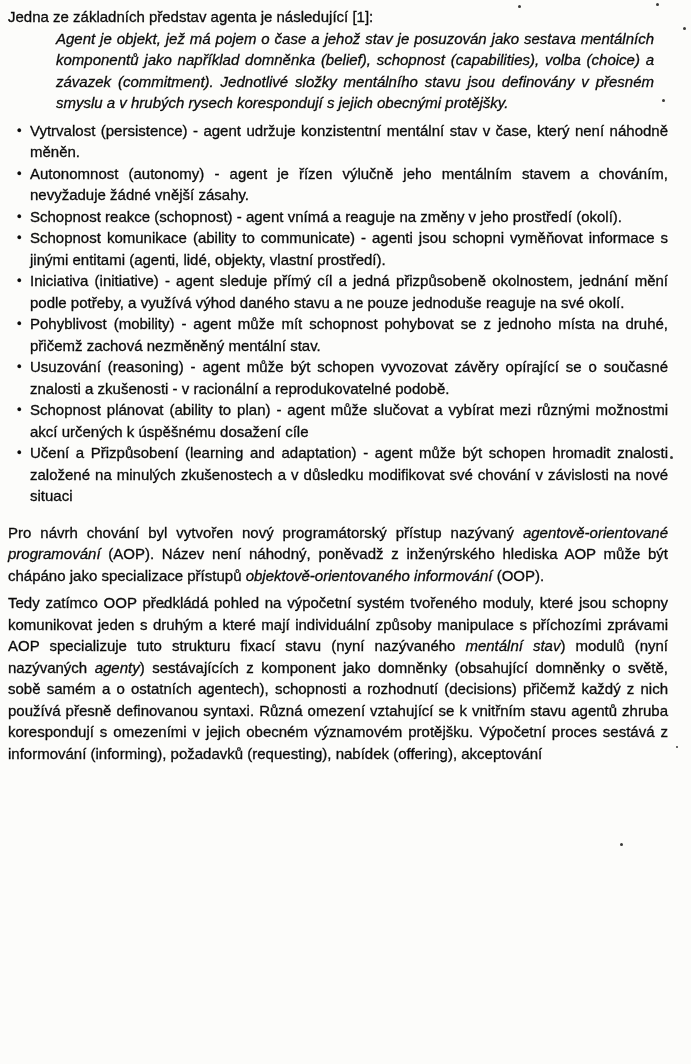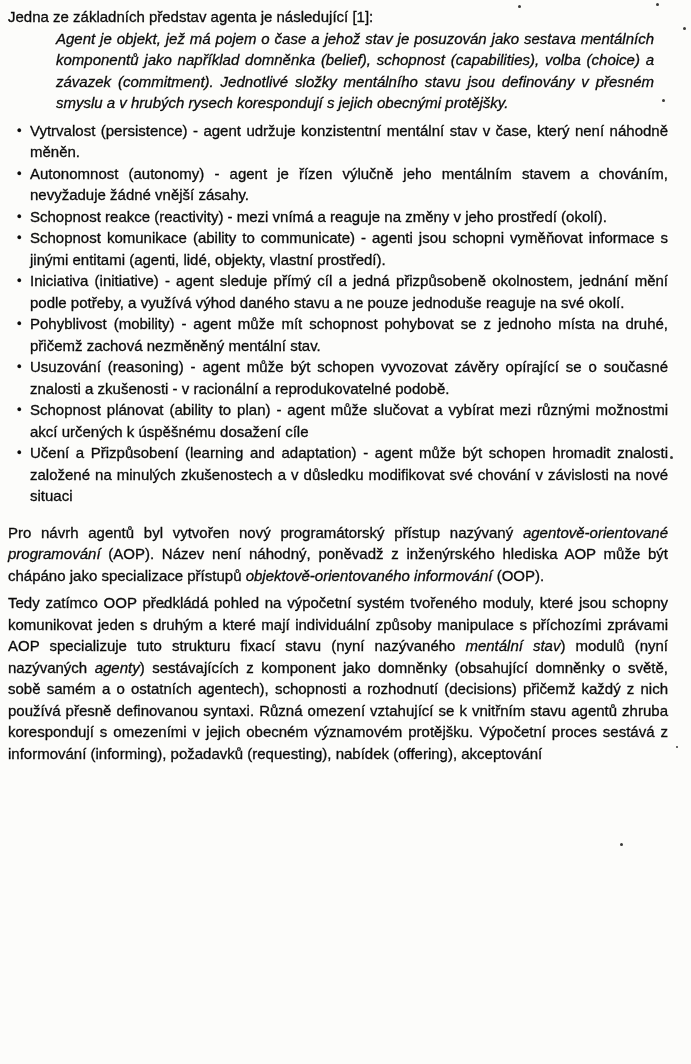--- a/index.html
+++ b/index.html
@@ -89,21 +89,21 @@
     <li>
         <span class="bullet">•</span>
         <span class="txt">Vytrvalost (persistence) - agent udržuje konzistentní mentální stav v čase, který není náhodně měněn.</span>
       </li>
     <li>
         <span class="bullet">•</span>
         <span class="txt">Autonomnost (autonomy) - agent je řízen výlučně jeho mentálním stavem a chováním, nevyžaduje žádné vnější zásahy.</span>
       </li>
     <li>
         <span class="bullet">•</span>
-        <span class="txt">Schopnost reakce (reactivity) - mezi vnímá a reaguje na změny v jeho prostředí (okolí).</span>
+        <span class="txt">Schopnost reakce (schopnost) - agent vnímá a reaguje na změny v jeho prostředí (okolí).</span>
       </li>
     <li>
         <span class="bullet">•</span>
         <span class="txt">Schopnost komunikace (ability to communicate) - agenti jsou schopni vyměňovat informace s jinými entitami (agenti, lidé, objekty, vlastní prostředí).</span>
       </li>
     <li>
         <span class="bullet">•</span>
         <span class="txt">Iniciativa (initiative) - agent sleduje přímý cíl a jedná přizpůsobeně okolnostem, jednání mění podle potřeby, a využívá výhod daného stavu a ne pouze jednoduše reaguje na své okolí.</span>
       </li>
     <li>
@@ -118,21 +118,21 @@
         <span class="bullet">•</span>
         <span class="txt">Schopnost plánovat (ability to plan) - agent může slučovat a vybírat mezi různými možnostmi akcí určených k úspěšnému dosažení cíle</span>
       </li>
     <li>
         <span class="bullet">•</span>
         <span class="txt">Učení a Přizpůsobení (learning and adaptation) - agent může být schopen hromadit znalosti založené na minulých zkušenostech a v důsledku modifikovat své chování v závislosti na nové situaci</span>
       </li>
   </ul>
 
 
-  <p class="para first"><span>Pro návrh agentů byl vytvořen nový programátorský přístup nazývaný </span><i>agentově-orientované programování</i><span> (AOP). Název není náhodný, poněvadž z inženýrského hlediska AOP může být chápáno jako specializace přístupů </span><i>objektově-orientovaného informování</i><span> (OOP).</span></p>
+  <p class="para first"><span>Pro návrh chování byl vytvořen nový programátorský přístup nazývaný </span><i>agentově-orientované programování</i><span> (AOP). Název není náhodný, poněvadž z inženýrského hlediska AOP může být chápáno jako specializace přístupů </span><i>objektově-orientovaného informování</i><span> (OOP).</span></p>
 
 
   <p class="para last"><span>Tedy zatímco OOP předkládá pohled na výpočetní systém tvořeného moduly, které jsou schopny komunikovat jeden s druhým a které mají individuální způsoby manipulace s příchozími zprávami AOP specializuje tuto strukturu fixací stavu (nyní nazývaného </span><i>mentální stav</i><span>) modulů (nyní nazývaných </span><i>agenty</i><span>) sestávajících z komponent jako domněnky (obsahující domněnky o světě, sobě samém a o ostatních agentech), schopnosti a rozhodnutí (decisions) přičemž každý z nich používá přesně definovanou syntaxi. Různá omezení vztahující se k vnitřním stavu agentů zhruba korespondují s omezeními v jejich obecném významovém protějšku. Výpočetní proces sestává z informování (informing), požadavků (requesting), nabídek (offering), akceptování</span></p>
 
   <div class="speck" style="left:518px;top:5px;width:3px;height:3px;"></div>
   <div class="speck" style="left:656px;top:3px;width:3px;height:3px;"></div>
   <div class="speck" style="left:683px;top:27px;width:3px;height:3px;"></div>
   <div class="speck" style="left:662px;top:99px;width:3px;height:3px;"></div>
   <div class="speck" style="left:670px;top:456px;width:3px;height:3px;"></div>
   <div class="speck" style="left:163px;top:606px;width:2px;height:2px;"></div>

